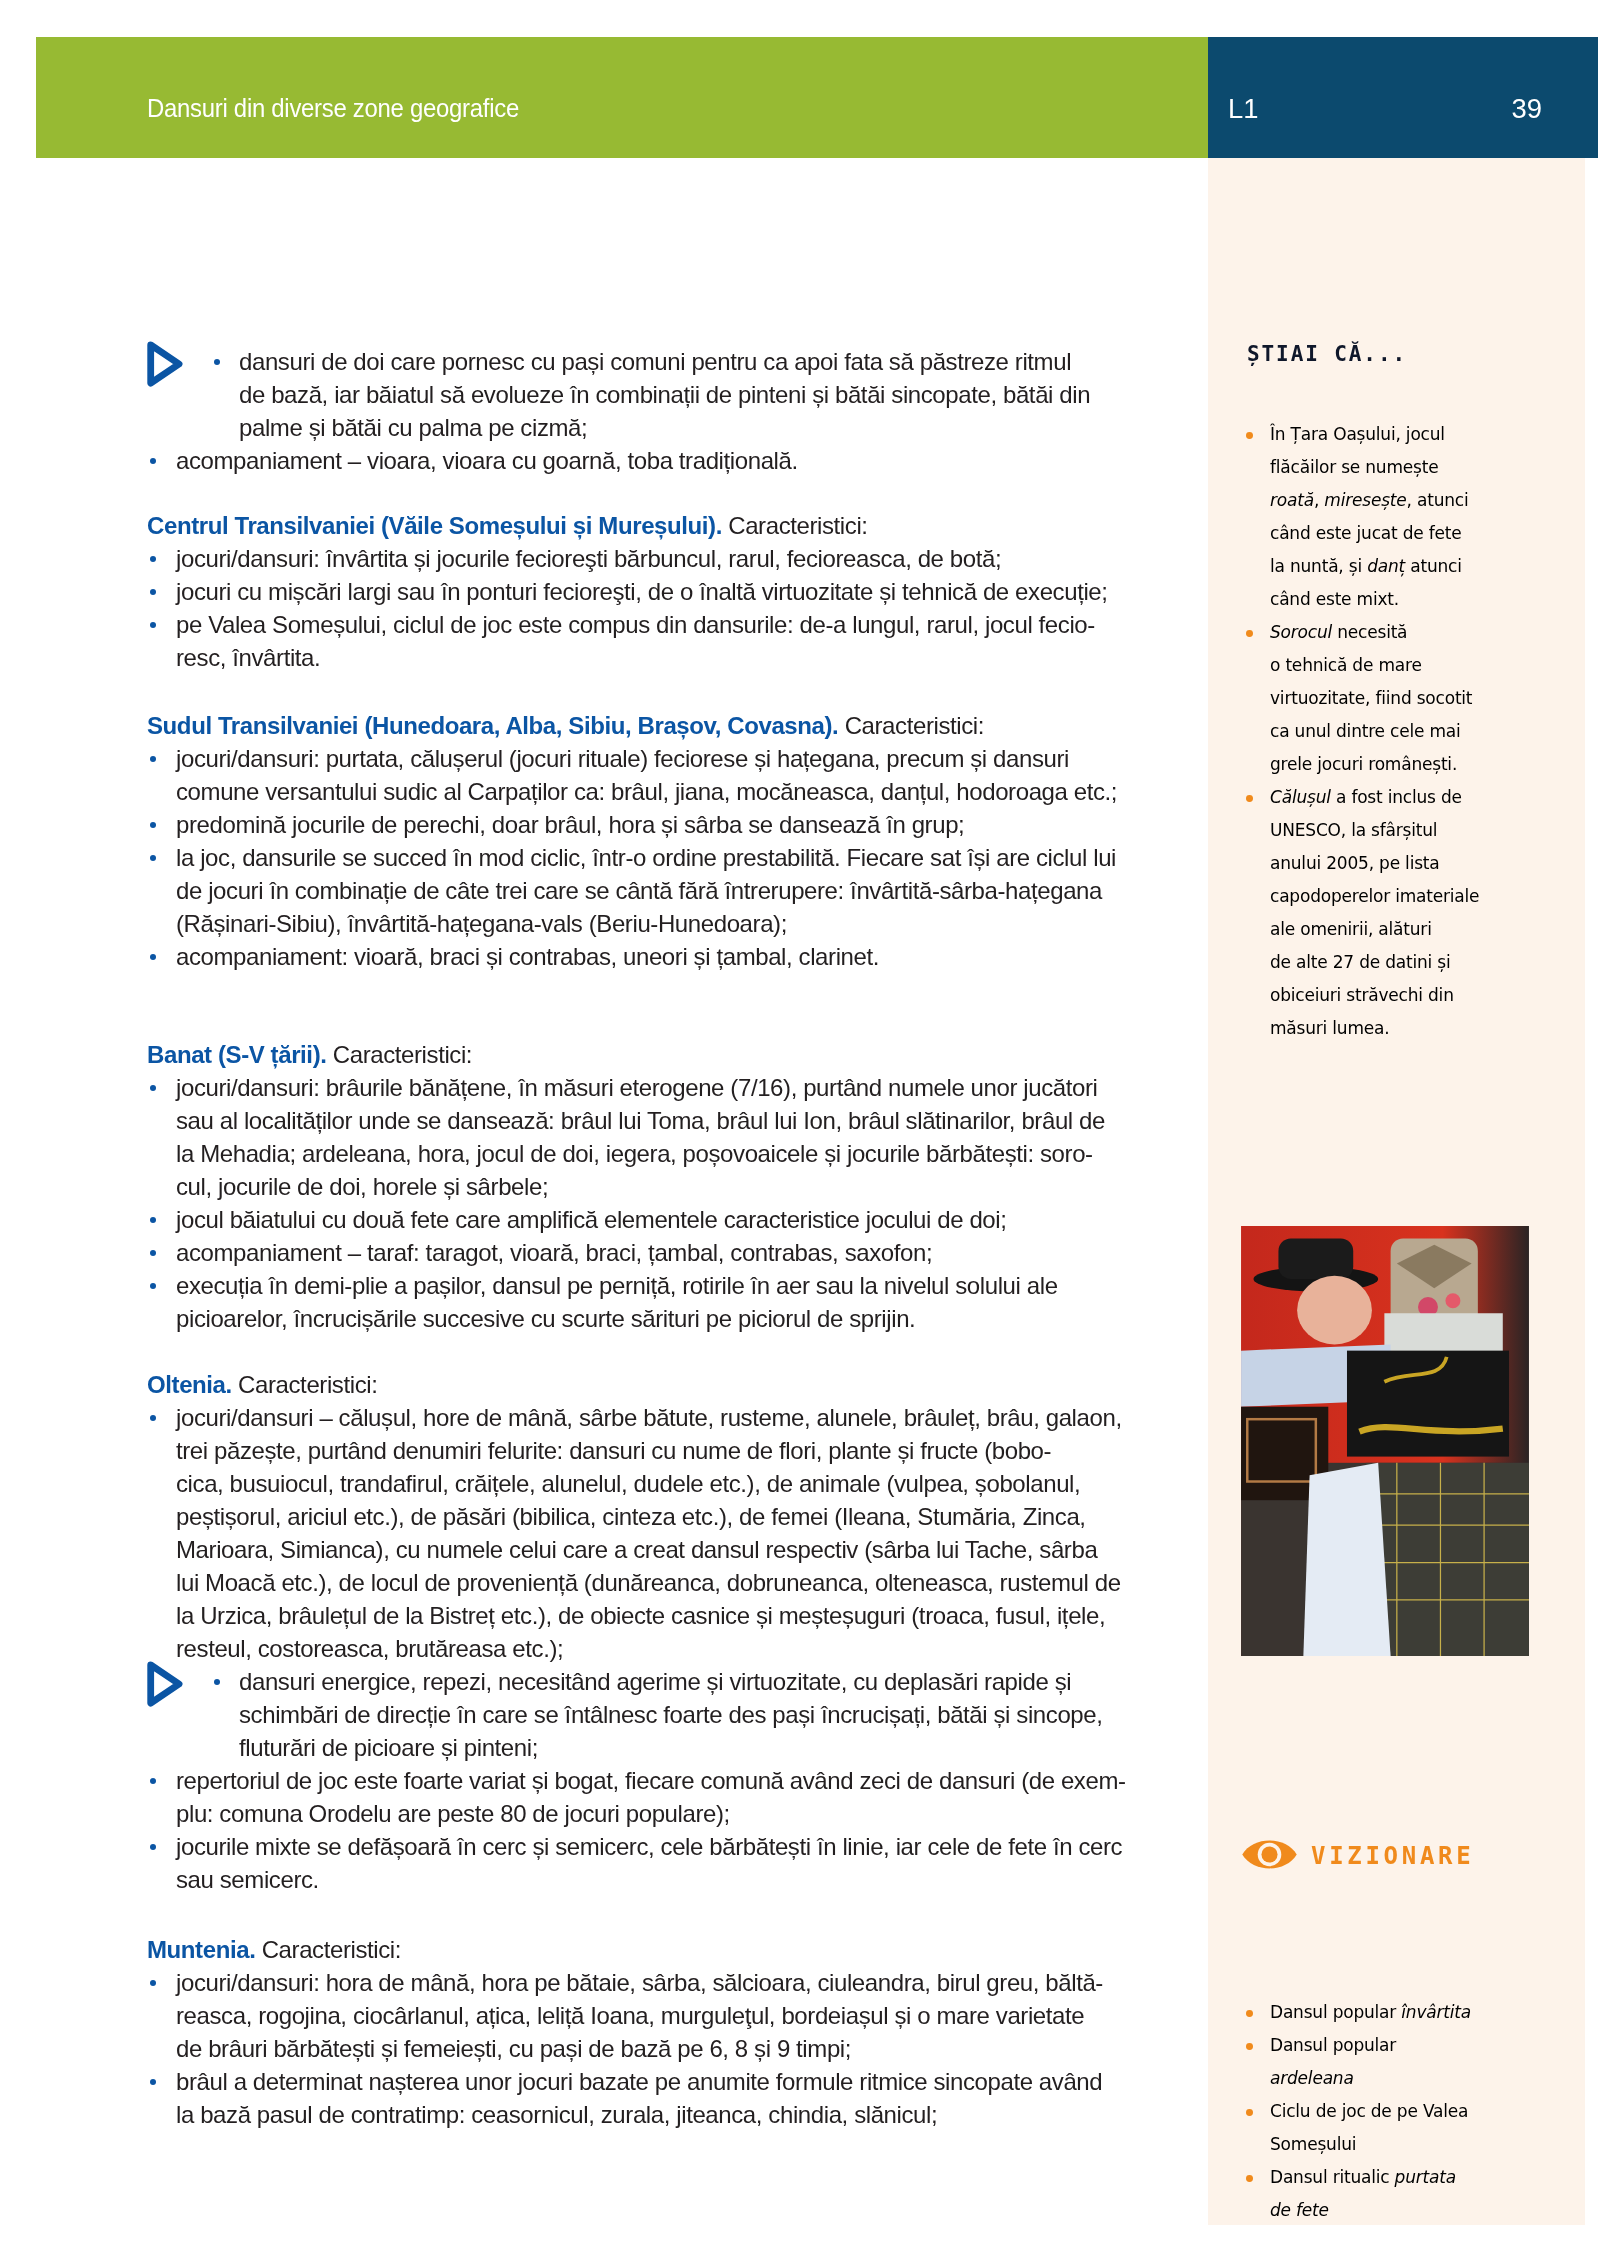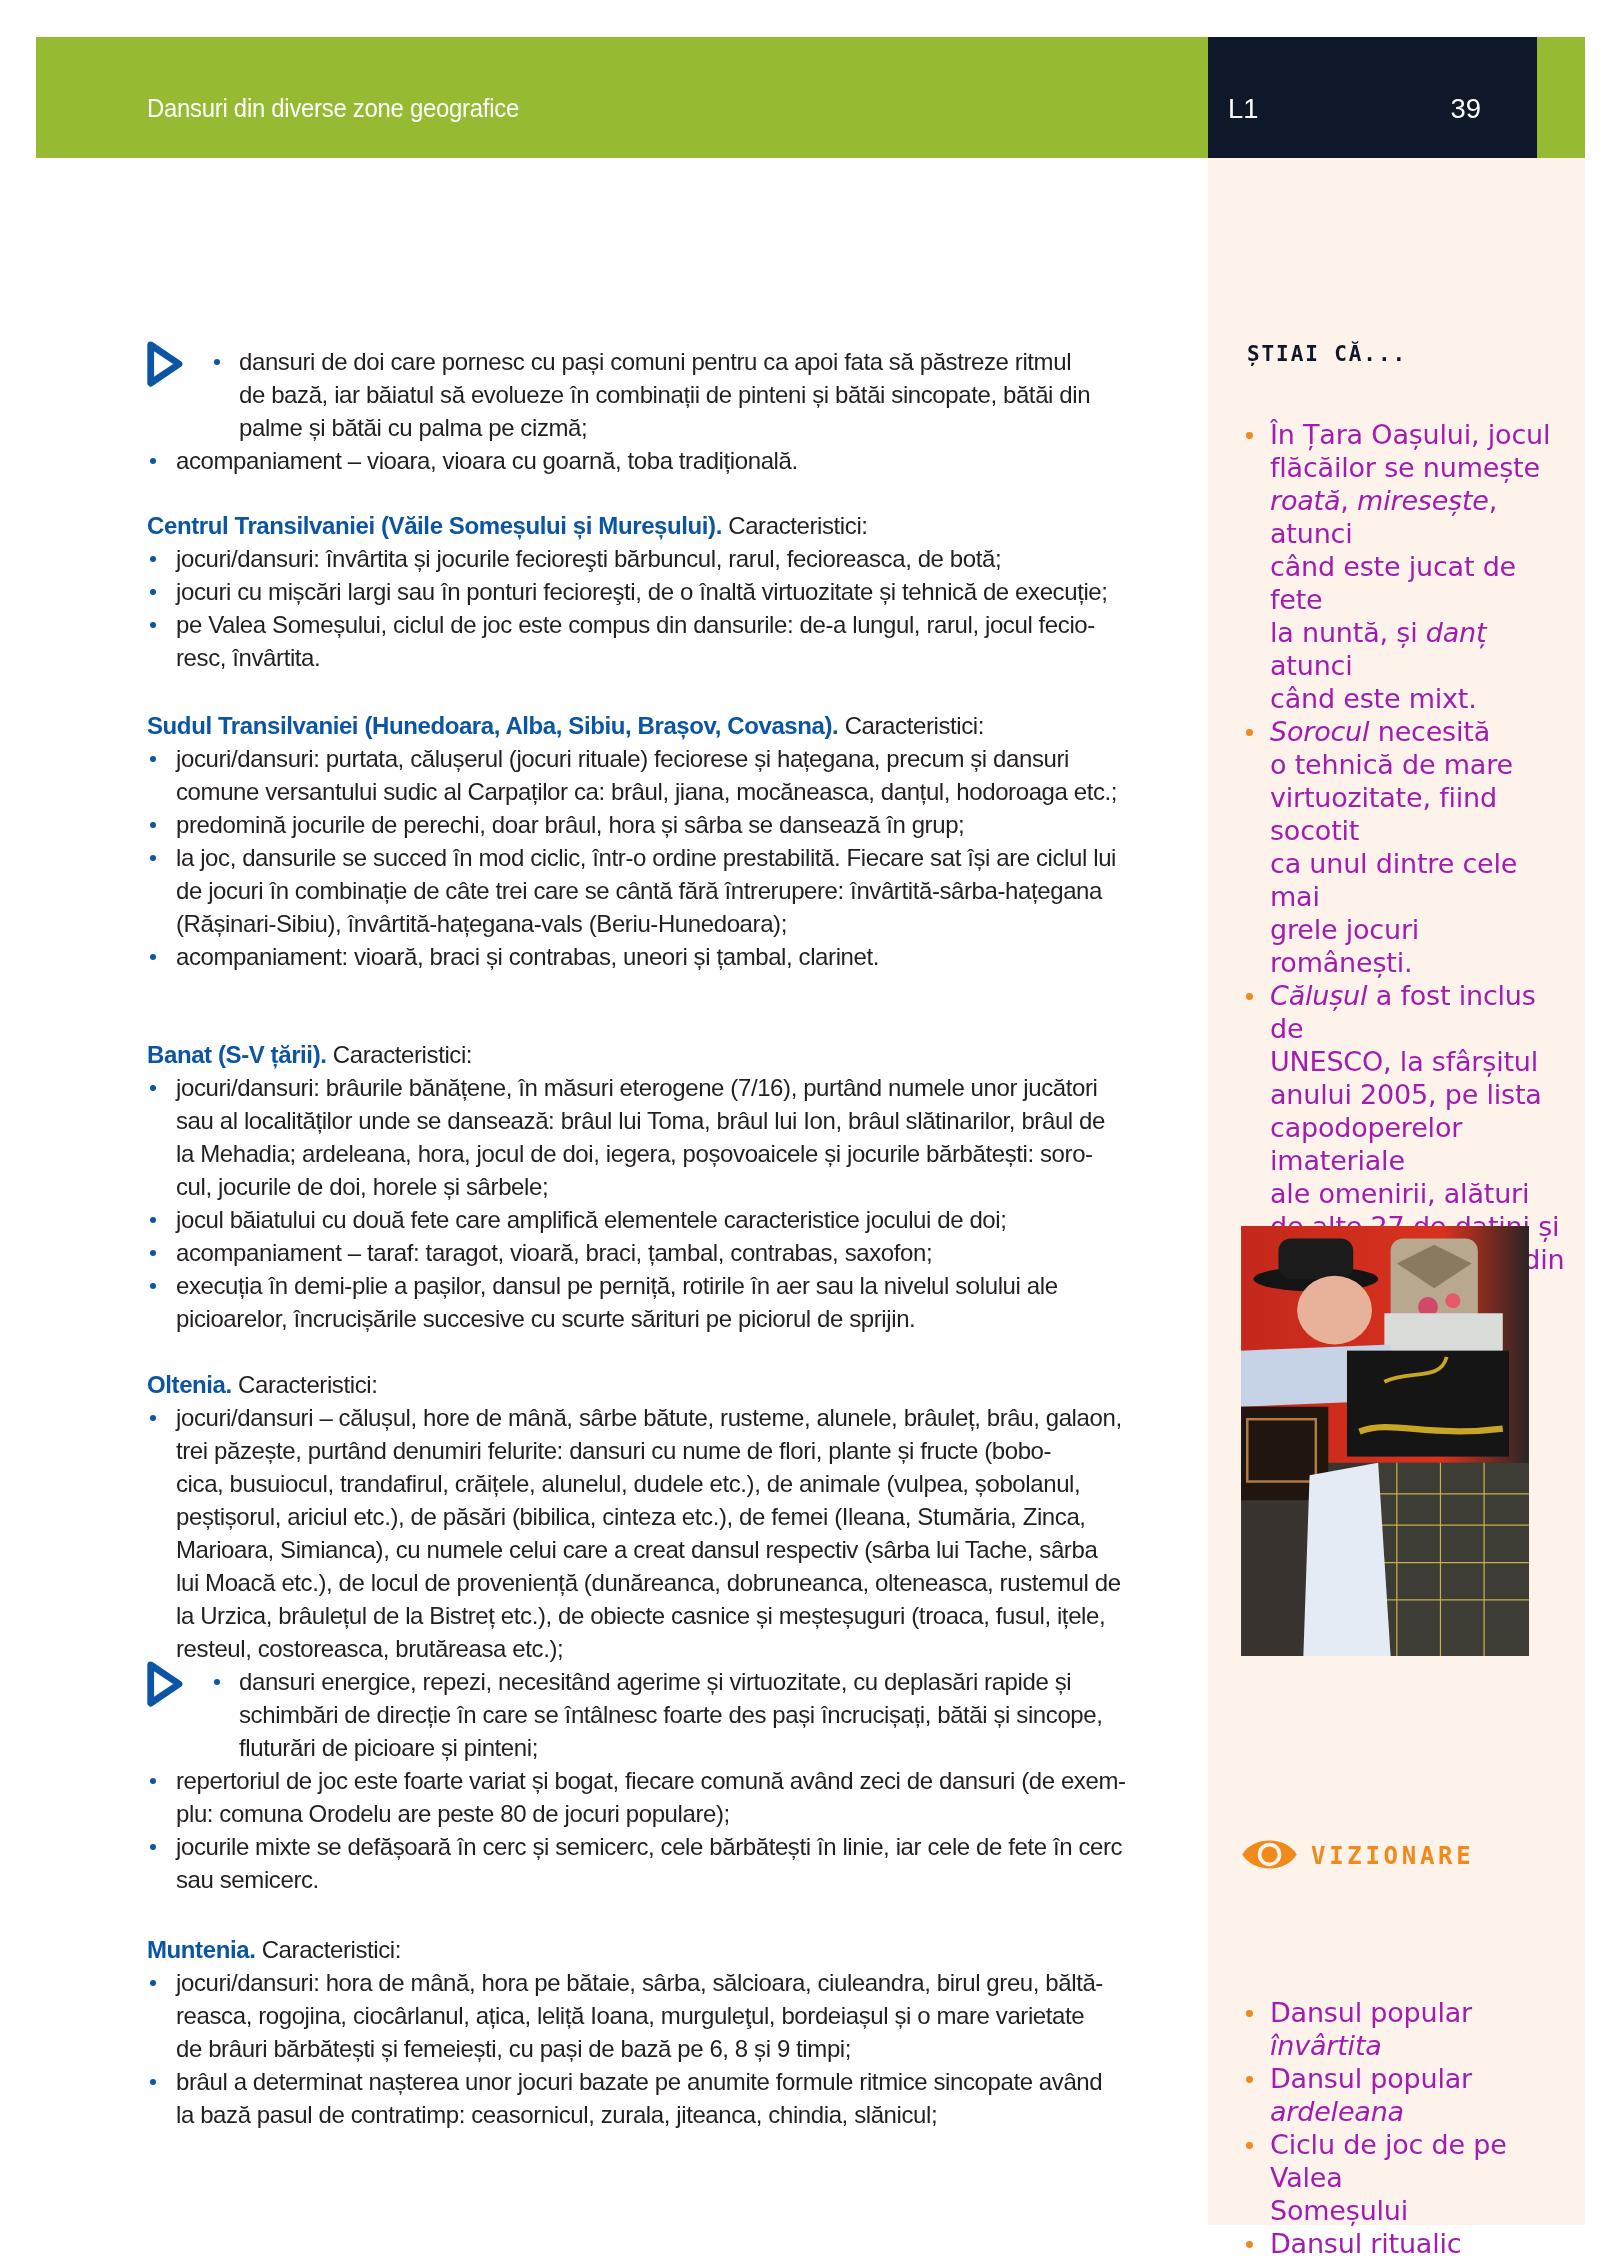--- a/index.html
+++ b/index.html
@@ -1,39 +1,39 @@
 <!DOCTYPE html>
 <html style="font-size:10px"><head>
 <meta charset="utf-8">
 <style>
   html, body { margin:0; padding:0; background:#ffffff; }
   body { width:1620px; height:2261px; position:relative; overflow:hidden;
          font-family:"Liberation Sans", sans-serif; color:#231f20; }
   .header { position:absolute; left:36px; top:37px; width:1549px; height:121px; background:#97ba33; }
   .header-title { position:absolute; left:111px; top:56px; font-size:26px; color:#ffffff; font-weight:300; letter-spacing:-0.3px; transform:scaleX(0.92); transform-origin:left; }
-  .header-right { position:absolute; left:1172px; top:0; width:329px; height:121px; background:#0f172a; }
+  .header-right { position:absolute; left:1172px; top:0; width:390px; height:121px; background:#0c4a6e; }
   .header-lesson { position:absolute; left:20px; top:56px; font-size:27.4px; color:#fff; }
   .header-page { position:absolute; right:56px; top:56px; font-size:27.4px; color:#fff; }
   .sidebar { position:absolute; left:1208px; top:158px; width:377px; height:2067px; background:#fdf3ea; }
 
   .main { position:absolute; left:147px; top:0; width:1031px; }
   .block { position:absolute; left:0; width:1031px; }
   .line { font-size:24px; line-height:33px; white-space:nowrap; letter-spacing:-0.4px; }
   .para-head { font-size:24px; line-height:33px; letter-spacing:-0.4px; }
   .hl { color:#0b55a4; font-weight:bold; }
   .li { position:relative; padding-left:29px; }
   .li .dot { position:absolute; left:2.5px; top:13.7px; width:6.2px; height:6.2px; border-radius:50%; background:#0b55a4; }
   .li.indent { padding-left:92px; }
   .li.indent .dot { left:67px; }
   .tri { position:absolute; left:0; width:37px; height:46px; }
   .txt { display:block; text-align:justify; text-align-last:left; }
 
   .sb-title { position:absolute; left:1247px; top:342px; font-family:"DejaVu Sans Mono", monospace; font-weight:bold; font-size:21px; color:#0f172a; letter-spacing:1.9px; }
   .sb-list { position:absolute; left:1241px; width:324px; }
-  .sb-item { position:relative; padding-left:29px; font-size:27px; line-height:33px; color:#a21caf; font-family:"DejaVu Sans", sans-serif; letter-spacing:-0.2px; }
+  .sb-item { position:relative; padding-left:29px; font-size:17px; line-height:33px; color:#000000; font-family:"DejaVu Sans", sans-serif; letter-spacing:-0.2px; }
   .sb-item .odot { position:absolute; left:5px; top:13.7px; width:6.9px; height:6.9px; border-radius:50%; background:#f08a1c; }
   .sb-item .line2 { display:block; }
   .photo { position:absolute; left:1241px; top:1226px; width:288px; height:430px; overflow:hidden; }
   .viz-head { position:absolute; left:1241px; top:1832px; height:50px; }
   .viz-title { position:absolute; left:70px; top:10px; font-family:"DejaVu Sans Mono", monospace; font-weight:bold; font-size:24px; color:#f08a1c; letter-spacing:3.7px; }
 </style>
 </head>
 <body>
 
 <div class="header">

